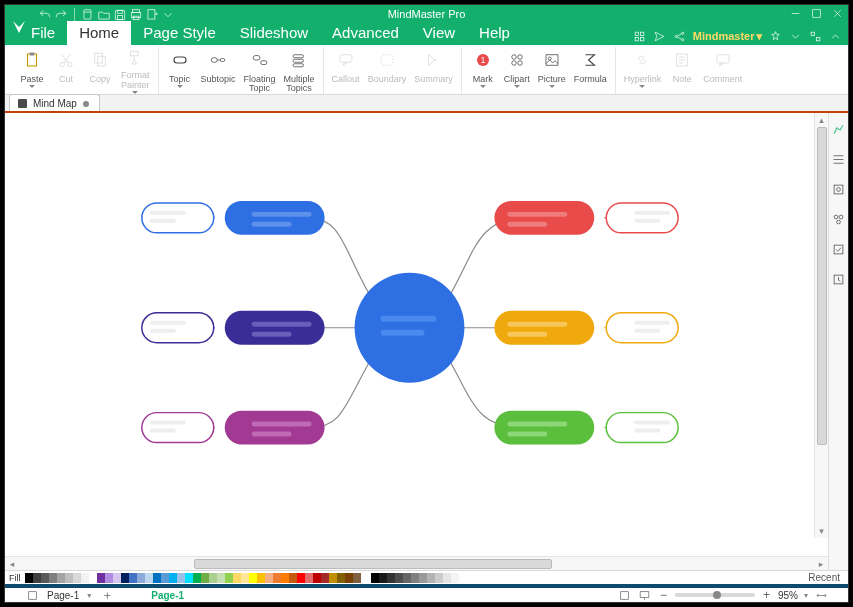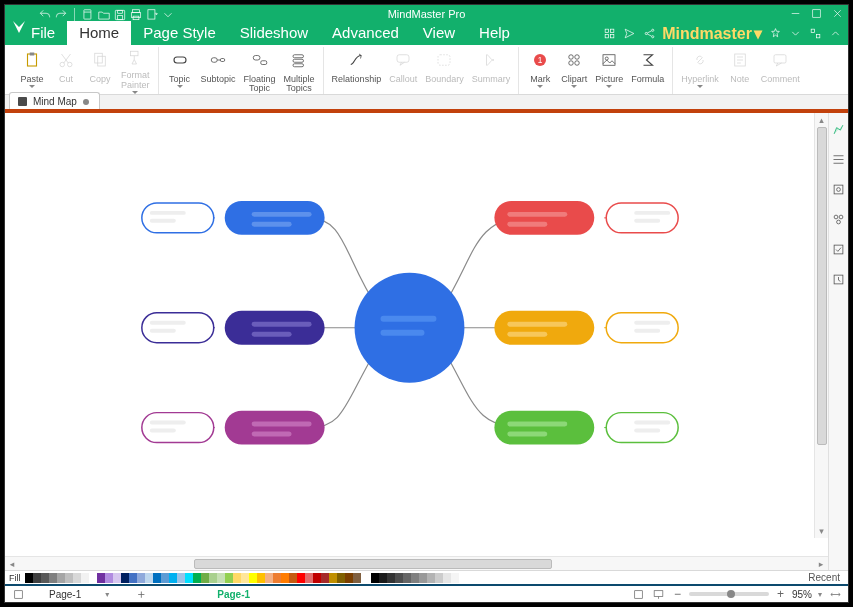--- a/index.html
+++ b/index.html
@@ -15,21 +15,21 @@
 .qat-btn { width: 16px; height: 16px; display: flex; align-items: center; justify-content: center; cursor: pointer; }
 .qat-btn svg { width: 14px; height: 14px; fill: none; stroke: #fff; stroke-width: 1.2; }
 .app-title { position: absolute; left: 50%; transform: translateX(-50%); top: 3px; font-size: 11px; color: #fff; } 
 
 
 .menutabs { position: absolute; left: 14px; bottom: 0; display: flex; align-items: flex-end; height: 20px; }
 .menutab { padding: 3px 12px 4px; font-size: 15px; color: #fff; cursor: pointer; }
 .menutab.active { background: #fff; color: #333; }
 
 .brand-right { position: absolute; right: 6px; bottom: 2px; display:flex; align-items:center; gap:6px; }
-.brand-right .brand { color: #ffd966; font-weight: bold; font-size: 16px; display:flex; align-items:center; }
+.brand-right .brand { color: #ffd966; font-weight: bold; font-size: 11px; display:flex; align-items:center; }
 .brand-right .brand .caret { margin-left:2px; }
 .brand-right .tiny { width:14px; height:14px; display:flex; align-items:center; justify-content:center; cursor:pointer; }
 .brand-right .tiny svg { stroke:#fff; fill:none; stroke-width:1.3; width:13px; height:13px; }
 .titlebar-right2 { position:absolute; right:4px; top:2px; display:flex; gap:8px; }
 .tb-upper { display:flex; gap:8px; align-items:center; }
 .tb-upper .ic { width:13px; height:13px; }
 .tb-upper .ic svg{stroke:#fff; fill:none; stroke-width:1.2; width:13px;height:13px;}
 
 
 .ribbon { height: 50px; background: #fff; border-bottom: 1px solid #d9d9d9; display: flex; align-items: stretch; padding: 2px 6px 0; }
@@ -38,21 +38,21 @@
 .rbtn { display: flex; flex-direction: column; align-items: center; justify-content: flex-start; padding: 2px 4px 0; cursor: pointer; min-width: 34px; }
 .rbtn.wide { min-width: 56px; }
 .rbtn .ricon { height: 22px; display: flex; align-items: center; justify-content: center; }
 .rbtn .ricon svg { width: 18px; height: 18px; }
 .rbtn .rlabel { font-size: 9px; color: #555; text-align: center; line-height: 1.05; margin-top: 4px; white-space: pre; }
 .rbtn.disabled .rlabel { color: #bbb; }
 .rbtn.disabled svg { opacity: .35; }
 .rbtn.dd::after { content:""; width:0; height:0; border-left:3px solid transparent; border-right:3px solid transparent; border-top:3px solid #888; margin-top:1px;}
 
 
-.doctab-strip { height: 18px; background: #f2f2f2; border-bottom: 4px solid #c2410c; display: flex; align-items: flex-end; padding-left: 4px; }
+.doctab-strip { height: 18px; background: #f2f2f2; border-bottom: 2px solid #c2410c; display: flex; align-items: flex-end; padding-left: 4px; }
 .doctab { display:flex; align-items:center; gap:6px; background:#fff; border:1px solid #c8c8c8; border-bottom:none; padding:1px 10px 0 8px; font-size:10px; color:#333; height:17px; border-radius: 3px 3px 0 0;}
 .doctab .dot{width:6px;height:6px;background:#888;border-radius:50%;}
 .doctab .sq{width:9px;height:9px;background:#4a4a4a; border-radius:1px; position:relative;}
 .doctab .sq::before,.doctab .sq::after{content:"";position:absolute;background:#4a4a4a;}
 
 
 .workspace { flex:1; display:flex; min-height:0; position:relative; }
 .canvas-wrap { flex:1; position:relative; overflow:hidden; background:#fff; }
 .scrollbar-h { height:14px; position:absolute; bottom:0; left:0; right:0; background:#f7f7f7; border-top:1px solid #e5e5e5; display:flex; align-items:center; }
 .scrollbar-h .arrow{width:14px;height:14px;display:flex;align-items:center;justify-content:center;font-size:9px;color:#888;cursor:pointer;}
@@ -72,21 +72,21 @@
 .mind-svg { position:absolute; inset:0 14px 14px 0; }
 
 
 .palette-strip { height:14px; border-top:1px solid #d9d9d9; display:flex; align-items:center; padding:0 4px; gap:0; }
 .palette-strip .lbl{font-size:9px;color:#333;margin-right:4px;}
 .palette-strip .sw{width:8px;height:10px;cursor:pointer;}
 .palette-strip .gap{width:10px;}
 .palette-strip .recent{margin-left:auto;font-size:10px;color:#555;padding:0 4px;}
 
 
-.statusbar { height:18px; background:#fff; border-top:2px solid #0c4a6e; display:flex; align-items:center; font-size:10px; color:#333; padding:0 6px; gap:24px; }
+.statusbar { height:18px; background:#fff; border-top:4px solid #0c4a6e; display:flex; align-items:center; font-size:10px; color:#333; padding:0 20px; gap:8px; }
 .st-ic{width:14px;height:14px;display:flex;align-items:center;justify-content:center;}
 .st-ic svg{width:13px;height:13px;stroke:#555;fill:none;stroke-width:1.2;}
 .pagename-active{color:#12b06c;font-weight:bold;}
 .st-right{margin-left:auto;display:flex;align-items:center;gap:6px;}
 .zoom-slider{width:80px;height:4px;background:#d9d9d9;border-radius:2px;position:relative;}
 .zoom-slider .knob{width:8px;height:8px;border-radius:50%;background:#888;position:absolute;top:-2px;left:48%;}
 .st-btn{font-size:12px;color:#666;cursor:pointer;padding:0 2px;}
 </style>
 </head>
 <body>
@@ -301,29 +301,20 @@
               <rect x="4" y="5" width="14" height="4" rx="2" fill="none" stroke="#444"></rect>
               <rect x="4" y="11" width="14" height="4" rx="2" fill="none" stroke="#444"></rect>
               <rect x="4" y="17" width="14" height="4" rx="2" fill="none" stroke="#444"></rect>
             </svg>
           </div>
           <div class="rlabel">Multiple
 Topics</div>
         </div>
     </div>
     <div class="rgroup">
-      <div class="rbtn wide">
-          <div class="ricon">
-            <svg viewBox="0 0 24 24">
-              <path d="M5 18c5 0 5-12 14-12" fill="none" stroke="#444" stroke-width="1.5"></path>
-              <path d="M16 4l3 2-1 4" fill="none" stroke="#444"></path>
-            </svg>
-          </div>
-          <div class="rlabel">Relationship</div>
-        </div>
       <div class="rbtn disabled">
           <div class="ricon">
             <svg viewBox="0 0 24 24">
               <rect x="4" y="5" width="16" height="10" rx="3" fill="none" stroke="#888"></rect>
               <path d="M10 15l-2 4 6-4" fill="none" stroke="#888"></path>
             </svg>
           </div>
           <div class="rlabel">Callout</div>
         </div>
       <div class="rbtn disabled">

